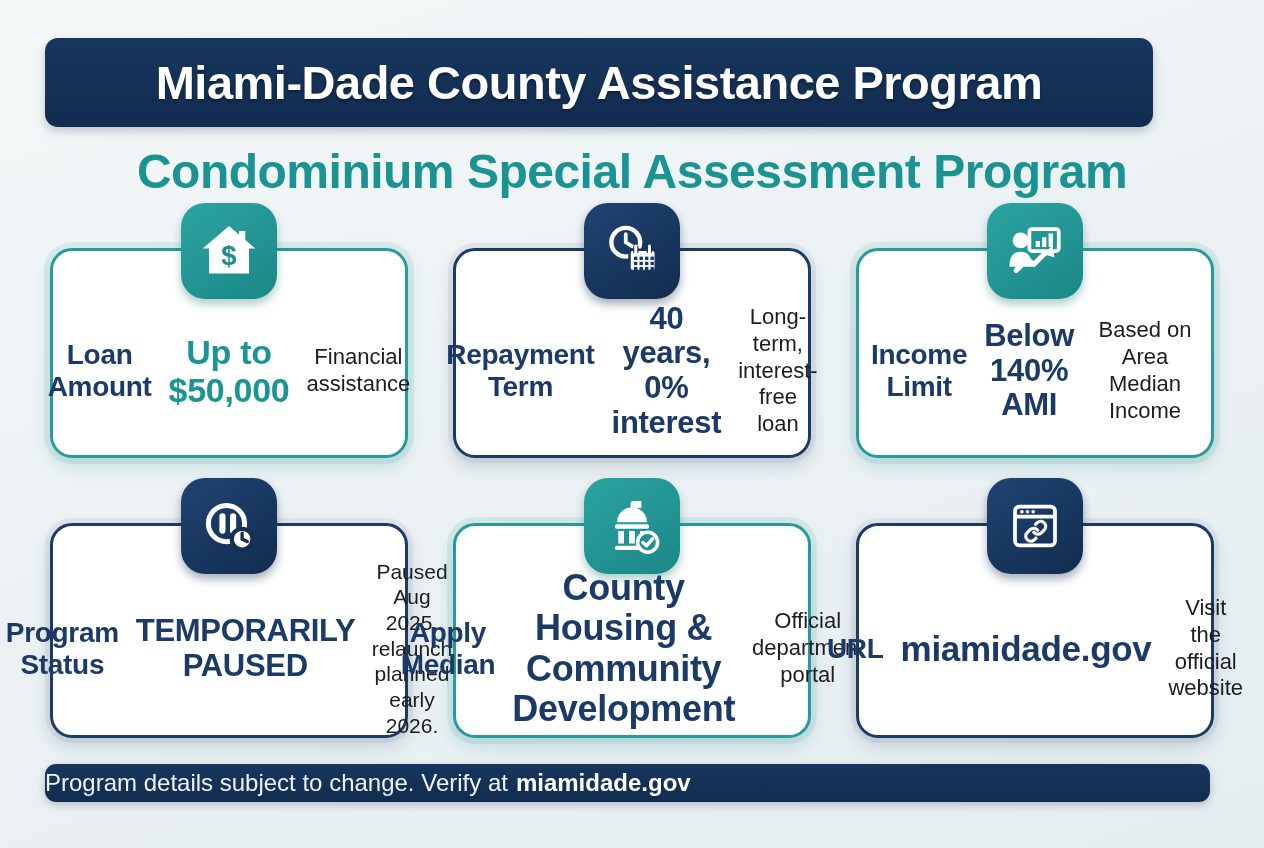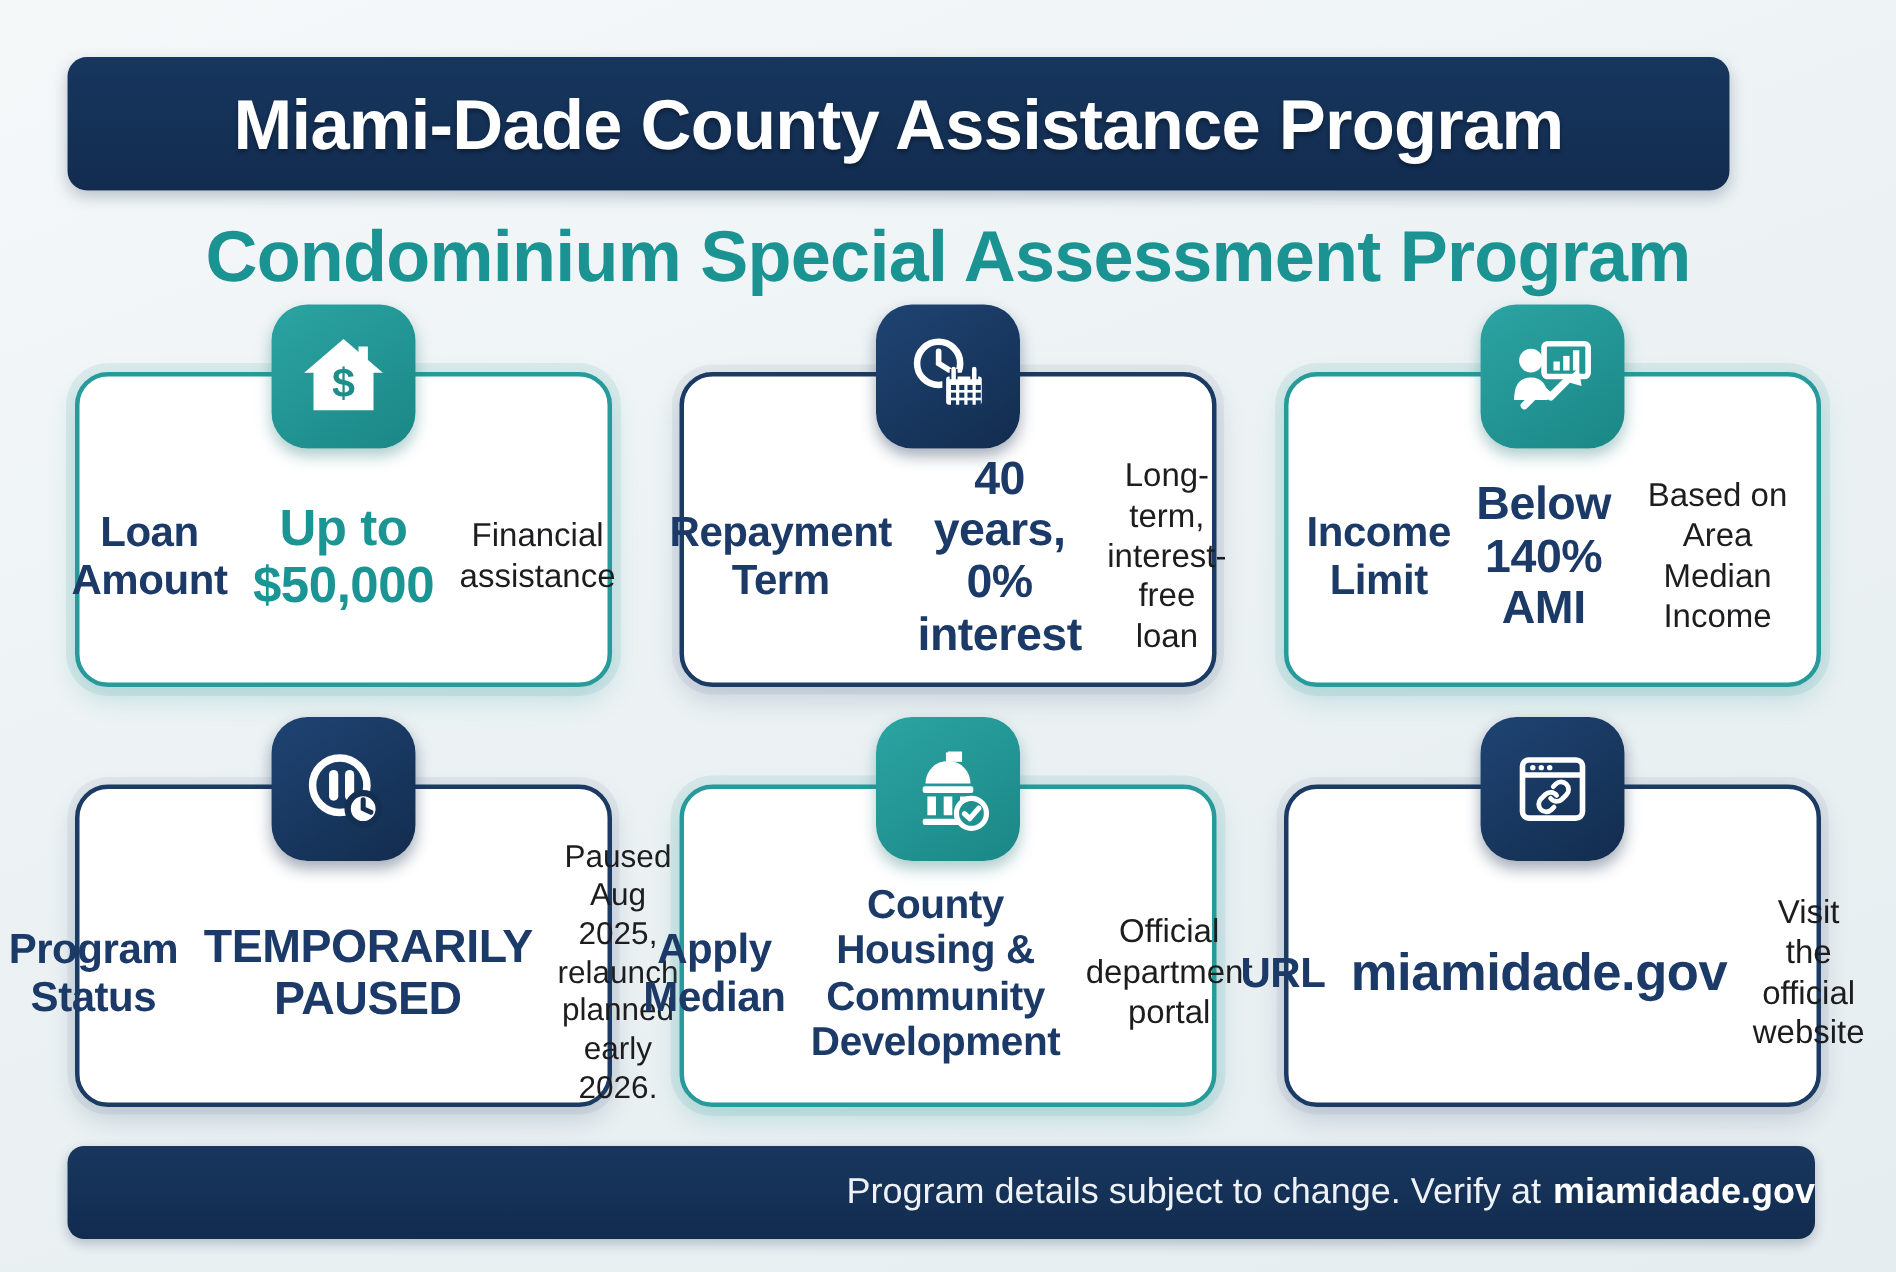--- a/index.html
+++ b/index.html
@@ -50,28 +50,28 @@
     width:96px;height:96px;border-radius:24px;z-index:3;
     display:flex;align-items:center;justify-content:center;
   }
   .icon-badge.teal{background:linear-gradient(145deg,#2ba4a2 0%,#1a8786 100%);box-shadow:0 5px 10px rgba(20,110,110,.35);}
   .icon-badge.navy{background:linear-gradient(145deg,#1f4473 0%,#122c4e 100%);box-shadow:0 5px 10px rgba(16,40,72,.38);}
 
   .card-title{color:#1c3a68;font-size:28px;font-weight:bold;letter-spacing:-.3px;}
   .card-value{color:#1c3a68;font-size:31px;font-weight:bold;letter-spacing:-.3px;line-height:1.12;max-width:340px;}
   .card-value.teal-text{color:#1b9494;font-size:34px;}
   .card-value.url-text{font-size:35px;}
-  .card-value.small-text{font-size:27px;}
+  .card-value.small-text{font-size:36px;}
   .card-sub{color:#1d1d1f;font-size:22px;line-height:1.22;max-width:320px;}
 
   
   .footer-bar{
-    position:absolute;left:45px;top:764px;width:1165px;height:62px;
+    position:absolute;left:45px;top:764px;width:1165px;height:38px;
     background:linear-gradient(180deg,#18365e 0%,#122c4f 100%);
-    border-radius:11px;display:flex;align-items:center;justify-content:flex-end;
+    border-radius:11px;display:flex;align-items:center;justify-content:flex-start;
     box-shadow:0 3px 8px rgba(18,44,79,.25);
   }
   .footer-text{color:#eef2f7;font-size:24px;}
   .footer-bold{color:#ffffff;font-weight:bold;margin-left:8px;}
   svg{display:block;}
 </style>
 </head>
 <body>
 
 <div class="poster">

